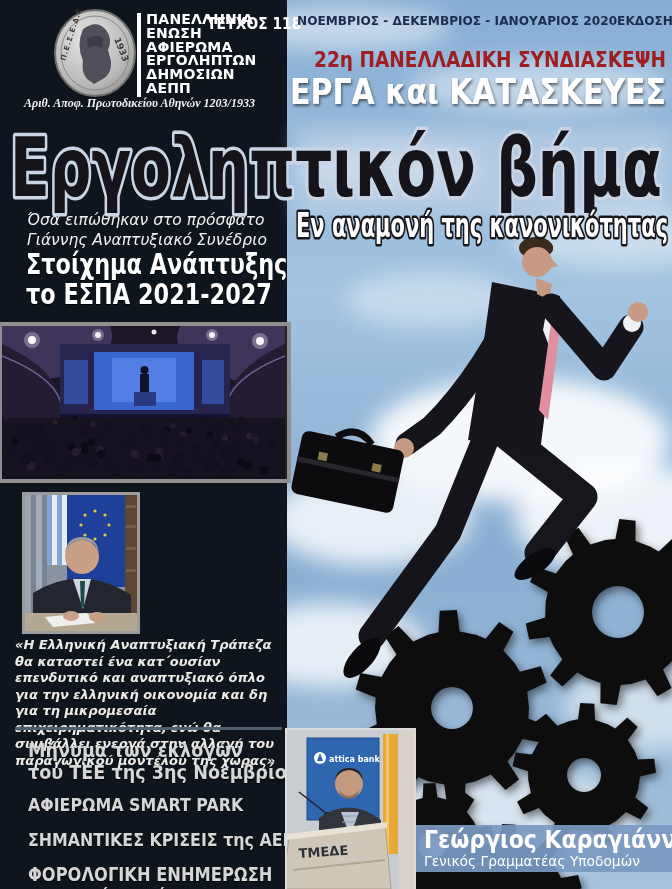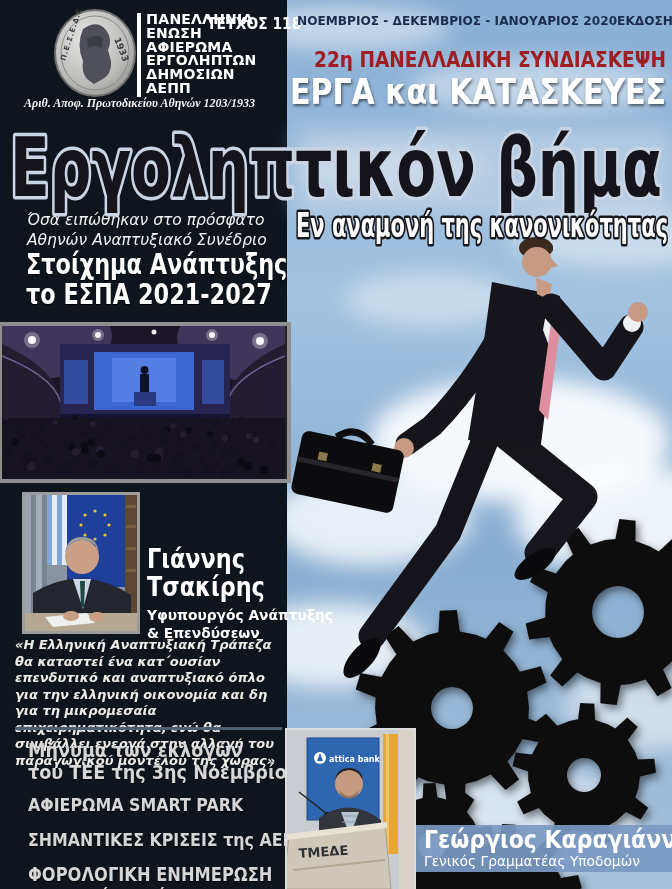--- a/index.html
+++ b/index.html
@@ -198,21 +198,21 @@
     </defs>
     <rect x="296" y="128" width="376" height="88" fill="#d4e0ee" opacity=".45" filter="url(#soft)"></rect>
     <text x="666" y="67" text-anchor="end" font-size="22" font-weight="bold" fill="#9e1e22" textLength="352" lengthAdjust="spacingAndGlyphs">22η ΠΑΝΕΛΛΑΔΙΚΗ ΣΥΝΔΙΑΣΚΕΨΗ</text>
     <text x="666" y="104" text-anchor="end" font-size="36" font-weight="bold" fill="#ffffff" textLength="376" lengthAdjust="spacingAndGlyphs" filter="url(#dsh)">ΕΡΓΑ και ΚΑΤΑΣΚΕΥΕΣ</text>
     <text x="336" y="196" text-anchor="middle" font-size="82" font-weight="bold" fill="#14141a" stroke="#c9d5e4" stroke-width="7" stroke-linejoin="round" paint-order="stroke fill" textLength="652" lengthAdjust="spacingAndGlyphs">Εργοληπτικόν βήμα</text>
     <text x="668" y="237" text-anchor="end" font-size="34" font-weight="bold" fill="#ffffff" stroke="#17171c" stroke-width="5" stroke-linejoin="round" paint-order="stroke fill" textLength="372" lengthAdjust="spacingAndGlyphs">Εν αναμονή της κανονικότητας</text>
   </svg>
 
   <div class="intro">
     <div>Όσα ειπώθηκαν στο πρόσφατο</div>
-    <div>Αθηνών Αναπτυξιακό Συνέδριο</div>
+    <div>Γιάννης Αναπτυξιακό Συνέδριο</div>
   </div>
   <div class="feature">
     <div>Στοίχημα Ανάπτυξης</div>
     <div>το ΕΣΠΑ 2021-2027</div>
   </div>
 
   <div class="photo photo-conference">
     <svg width="283" height="153" viewBox="0 0 283 153">
       <rect width="283" height="153" fill="#1c1526"></rect>
       <ellipse cx="20" cy="10" rx="90" ry="45" fill="#6a5a9a" opacity=".45"></ellipse>
@@ -378,28 +378,20 @@
       <path d="M55,86 L60,86 L59,112 L56,112 Z" fill="#1d4a44"></path>
       <circle cx="57" cy="62" r="17" fill="#c9a086"></circle>
       <path d="M40,58 Q42,42 57,42 Q72,42 74,58 L70,50 Q64,45 57,45 Q48,45 44,52 Z" fill="#9c9c9a"></path>
       <rect x="0" y="118" width="112" height="18" fill="#b4a892"></rect>
       <path d="M20,122 L62,118 L70,128 L28,132 Z" fill="#eef0ee"></path>
       <ellipse cx="46" cy="121" rx="8" ry="5" fill="#c9a086"></ellipse>
       <ellipse cx="72" cy="122" rx="8" ry="5" fill="#c9a086"></ellipse>
     </svg>
   </div>
 
-  <div class="minister">
-    <div class="mname">Γιάννης</div>
-    <div class="mname">Τσακίρης</div>
-    <div class="mrole">
-      <div>Υφυπουργός Ανάπτυξης</div>
-      <div>&amp; Επενδύσεων</div>
-    </div>
-  </div>
 
   <div class="quote">«Η Ελληνική Αναπτυξιακή Τράπεζα θα καταστεί ένα κατ΄ουσίαν επενδυτικό και αναπτυξιακό όπλο για την ελληνική οικονομία και δη για τη μικρομεσαία επιχειρηματικότητα, ενώ θα συμβάλλει ενεργά στην αλλαγή του παραγωγικού μοντέλου της χώρας»</div>
 
   <div class="divider"></div>
 
   <div class="topics">
     <div class="topic topic-1">
       <span>Μήνυμα των εκλογών</span>
       <span>του ΤΕΕ της 3ης Νοεμβρίου</span>
     </div>

